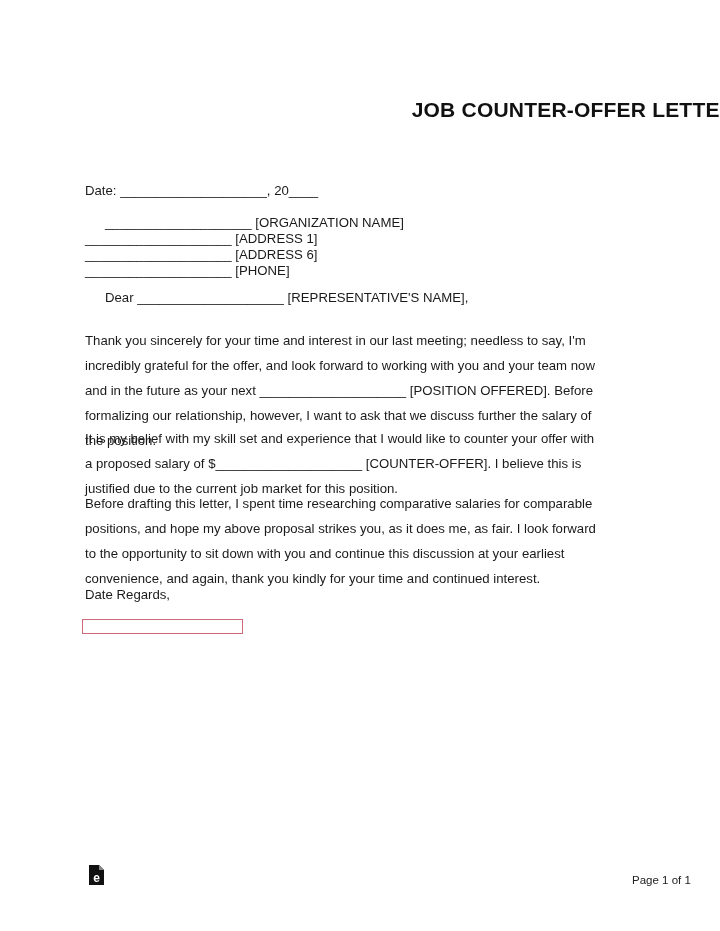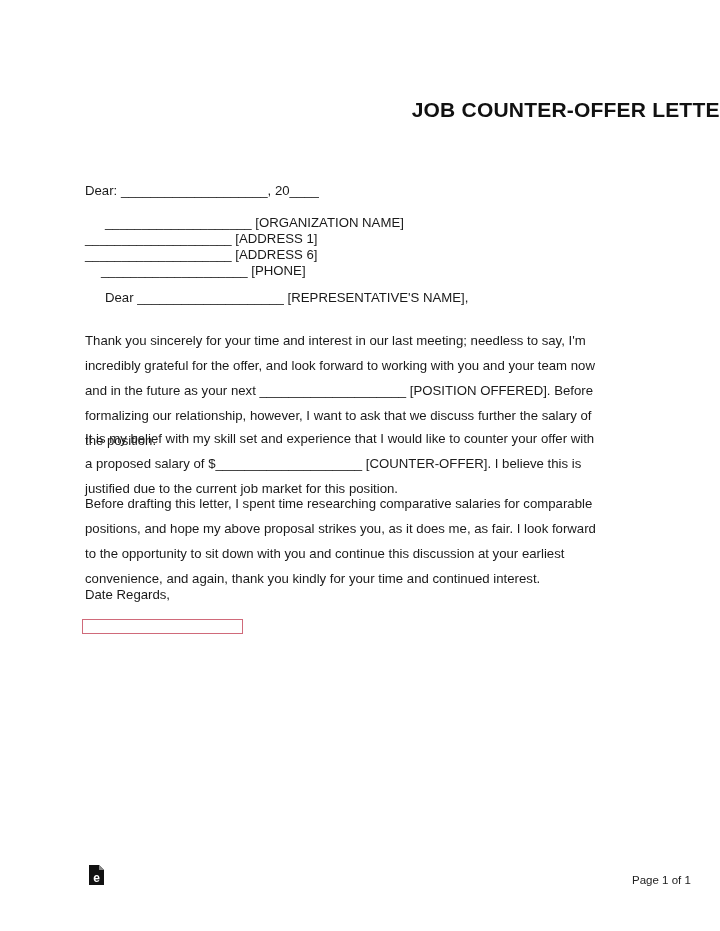--- a/index.html
+++ b/index.html
@@ -10,27 +10,27 @@
     .sig-box { position: absolute; left: 82px; top: 619px; width: 161px; height: 15px; border: 1.5px solid #d06a7a; box-sizing: border-box; background: #fff; }
     .logo { position: absolute; left: 89px; top: 865px; width: 15px; height: 20px; }
     .page-num { position: absolute; left: 597px; top: 874px; font-size: 11.5px; color: #222; padding-left: 35px; }
   </style>
 </head>
 <body>
 
 <div>
   <div class="title">JOB COUNTER-OFFER LETTER</div>
 
-  <div class="line" style="top:183px;">Dear: ____________________, 20____</div>
+  <div class="line" style="top:183px;">Date: ____________________, 20____</div>
 
   <div>
     <div class="line" style="top:215px;margin-left:20px;">____________________ [ORGANIZATION NAME]</div>
     <div class="line" style="top:231px;">____________________ [ADDRESS 1]</div>
     <div class="line" style="top:247px;">____________________ [ADDRESS 6]</div>
-    <div class="line" style="top:263px;margin-left:16px;">____________________ [PHONE]</div>
+    <div class="line" style="top:263px;">____________________ [PHONE]</div>
   </div>
 
   <div class="line" style="top:290px;margin-left:20px;">Dear ____________________ [REPRESENTATIVE'S NAME],</div>
 
   <div class="para" style="top:328px;">Thank you sincerely for your time and interest in our last meeting; needless to say, I'm
 incredibly grateful for the offer, and look forward to working with you and your team now
 and in the future as your next ____________________ [POSITION OFFERED]. Before
 formalizing our relationship, however, I want to ask that we discuss further the salary of
 the position.</div>
   <div class="para" style="top:426px;">It is my belief with my skill set and experience that I would like to counter your offer with

